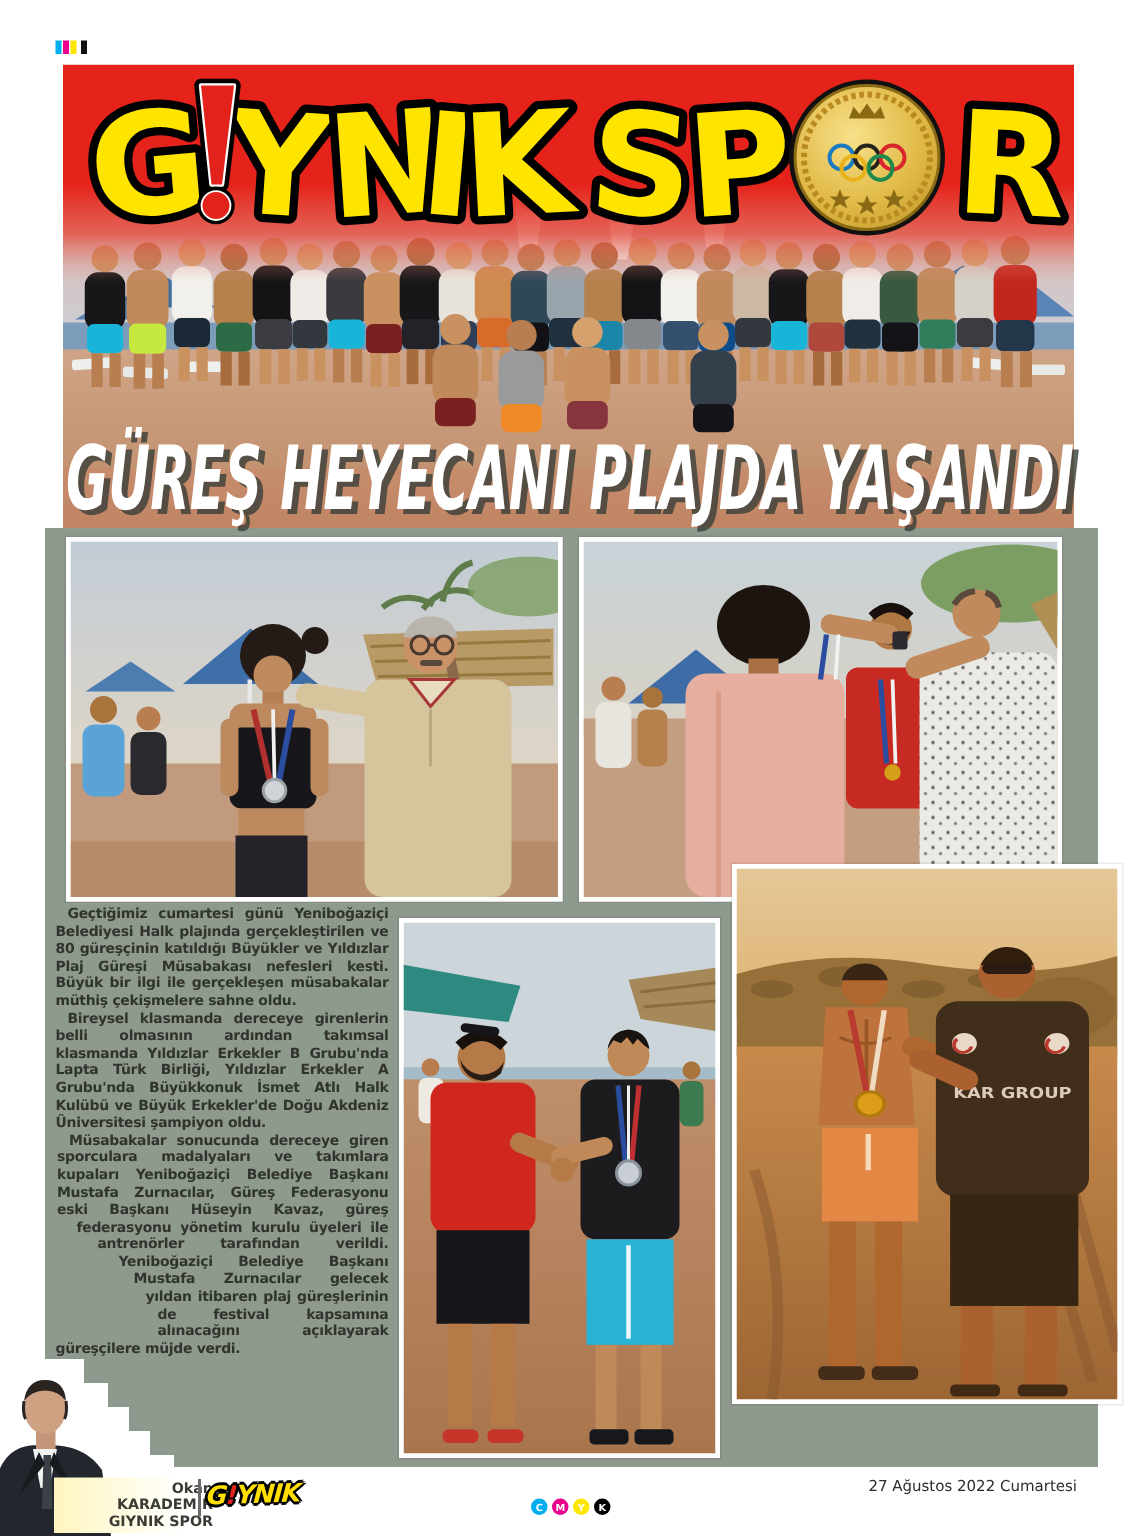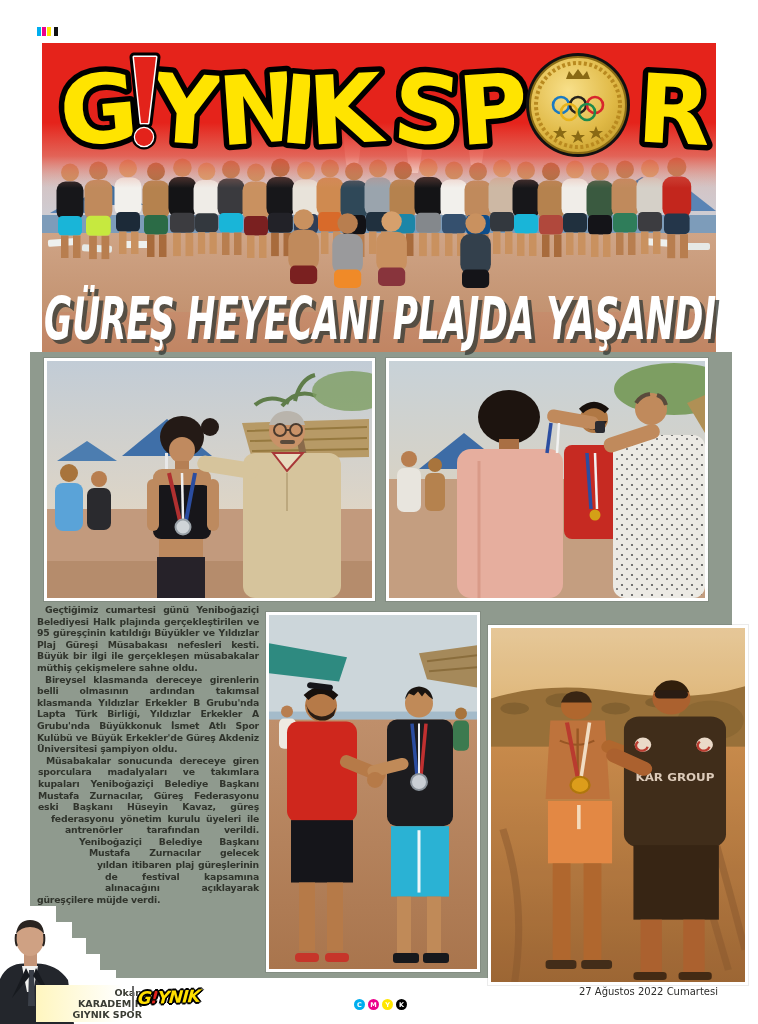--- a/index.html
+++ b/index.html
@@ -486,22 +486,22 @@
         <rect x="214" y="70" width="58" height="15" rx="7" fill="#c08a5c" transform="rotate(-18 242 78)"></rect>
         <rect x="158" y="52" width="52" height="13" rx="6" fill="#c08a5c" transform="rotate(10 184 58)"></rect>
         <rect x="206" y="60" width="10" height="12" rx="2" fill="#2a2a30"></rect>
         <path d="M162,62 L158,92" stroke="#2b4da0" stroke-width="3.5"></path>
         <path d="M170,62 L168,92" stroke="#f2f2f2" stroke-width="2.5"></path>
       </g>
     </svg>
   </div>
 
   <div class="abs" id="article">
-    <p>Geçtiğimiz cumartesi günü Yeniboğaziçi Belediyesi Halk plajında gerçekleştirilen ve 95 güreşçinin katıldığı Büyükler ve Yıldızlar Plaj Güreşi Müsabakası nefesleri kesti. Büyük bir ilgi ile gerçekleşen müsabakalar müthiş çekişmelere sahne oldu.</p>
-    <p>Bireysel klasmanda dereceye girenlerin belli olmasının ardından takımsal klasmanda Yıldızlar Erkekler B Grubu'nda Lapta Türk Birliği, Yıldızlar Erkekler A Grubu'nda Büyükkonuk İsmet Atlı Spor Kulübü ve Büyük Erkekler'de Güreş Akdeniz Üniversitesi şampiyon oldu.</p>
+    <p>Geçtiğimiz cumartesi günü Yeniboğaziçi Belediyesi Halk plajında gerçekleştirilen ve 80 güreşçinin katıldığı Büyükler ve Yıldızlar Plaj Güreşi Müsabakası nefesleri kesti. Büyük bir ilgi ile gerçekleşen müsabakalar müthiş çekişmelere sahne oldu.</p>
+    <p>Bireysel klasmanda dereceye girenlerin belli olmasının ardından takımsal klasmanda Yıldızlar Erkekler B Grubu'nda Lapta Türk Birliği, Yıldızlar Erkekler A Grubu'nda Büyükkonuk İsmet Atlı Halk Kulübü ve Büyük Erkekler'de Doğu Akdeniz Üniversitesi şampiyon oldu.</p>
     <p>
       <span id="p5spacer"></span>
       <span class="stair" style="width:14px;"></span>
       <span class="stair" style="width:28px;"></span>
       <span class="stair" style="width:42px;"></span>
       <span class="stair" style="width:52px;"></span>
       <span class="stair" style="width:60px;"></span>
       <span class="stair" style="width:68px;"></span>
       <span>Müsabakalar sonucunda dereceye giren sporculara madalyaları ve takımlara kupaları Yeniboğaziçi Belediye Başkanı Mustafa Zurnacılar, Güreş Federasyonu eski Başkanı Hüseyin Kavaz, güreş federasyonu yönetim kurulu üyeleri ile antrenörler tarafından verildi. Yeniboğaziçi Belediye Başkanı Mustafa Zurnacılar gelecek yıldan itibaren plaj güreşlerinin de festival kapsamına alınacağını açıklayarak güreşçilere müjde verdi.</span>
     </p>
@@ -553,21 +553,21 @@
         <path d="M150,214 L150,276" stroke="#eef6f8" stroke-width="3"></path>
         <rect x="128" y="280" width="14" height="56" fill="#c08a58"></rect>
         <rect x="158" y="280" width="14" height="56" fill="#c08a58"></rect>
         <rect x="124" y="336" width="26" height="10" rx="3" fill="#16181c"></rect>
         <rect x="154" y="336" width="26" height="10" rx="3" fill="#16181c"></rect>
       </g>
       <circle cx="106" cy="164" r="8" fill="#b67a48"></circle>
     </svg>
   </div>
 
-  <div class="photo" style="left:488px;top:625px;width:260px;height:360px;">
+  <div class="photo" style="left:488px;top:576px;width:260px;height:360px;">
     <svg viewBox="0 0 214 352" preserveAspectRatio="none">
       <defs>
         <linearGradient id="p4sky" x1="0" y1="0" x2="0" y2="1">
             <stop offset="0" stop-color="#e3d0a8"></stop>
             <stop offset="1" stop-color="#d8b87c"></stop>
           </linearGradient>
         <linearGradient id="p4sand" x1="0" y1="0" x2="0" y2="1">
             <stop offset="0" stop-color="#c08a50"></stop>
             <stop offset="1" stop-color="#8f6136"></stop>
           </linearGradient>

